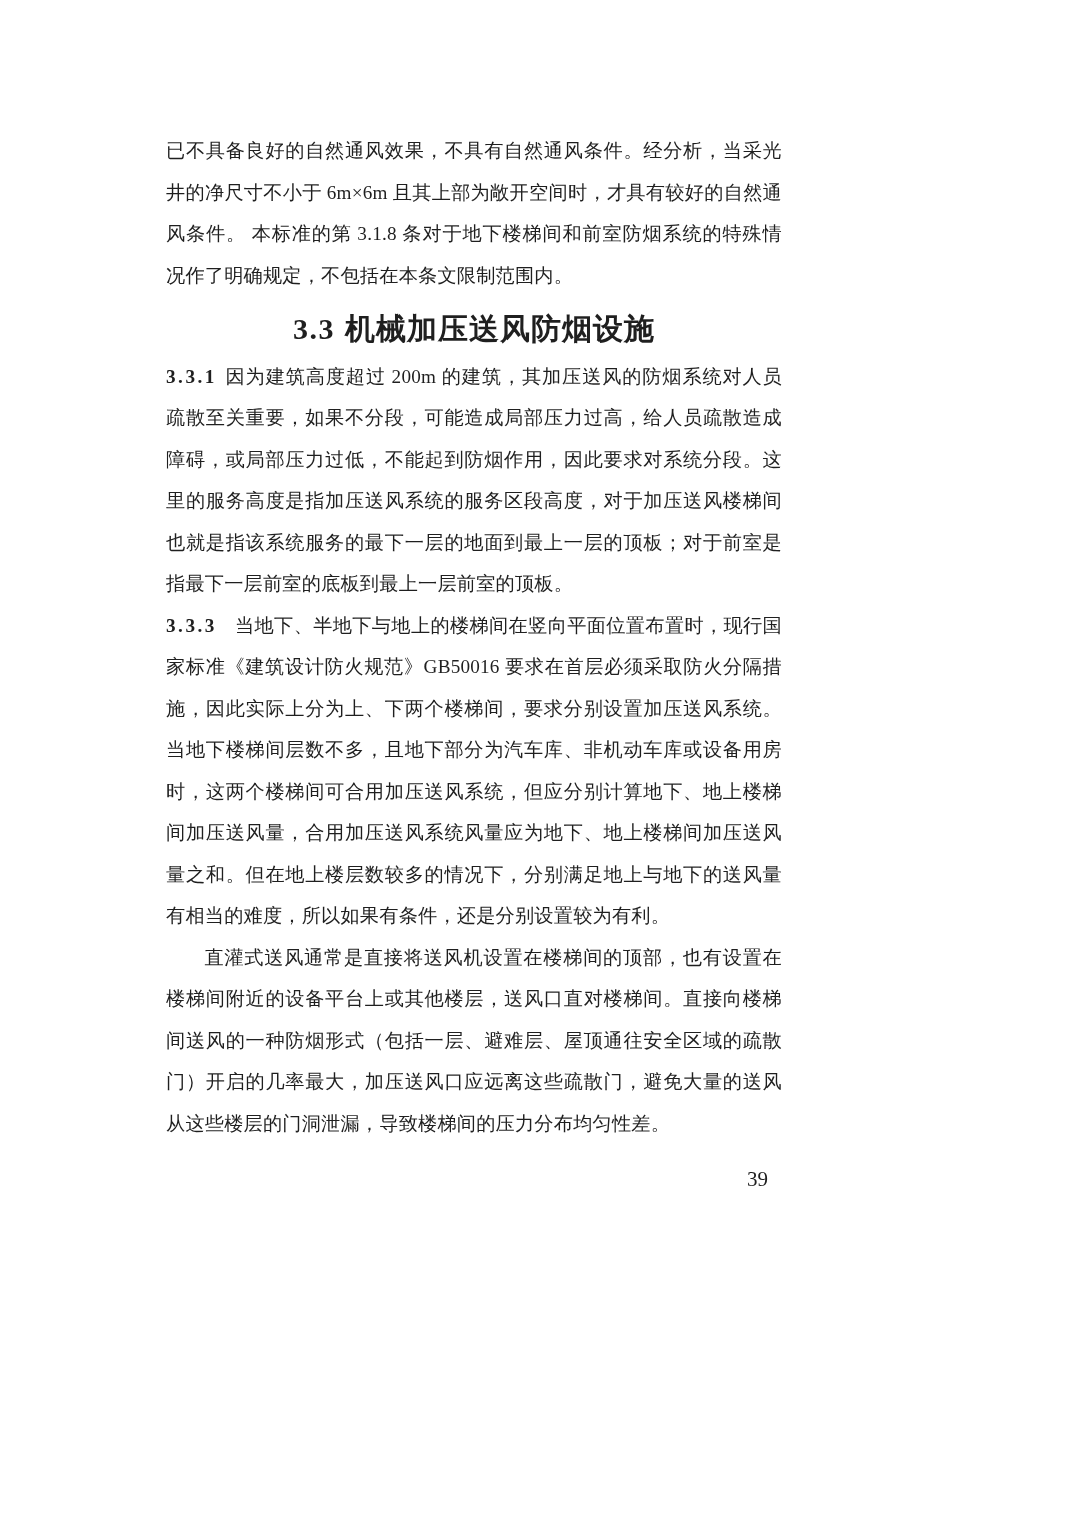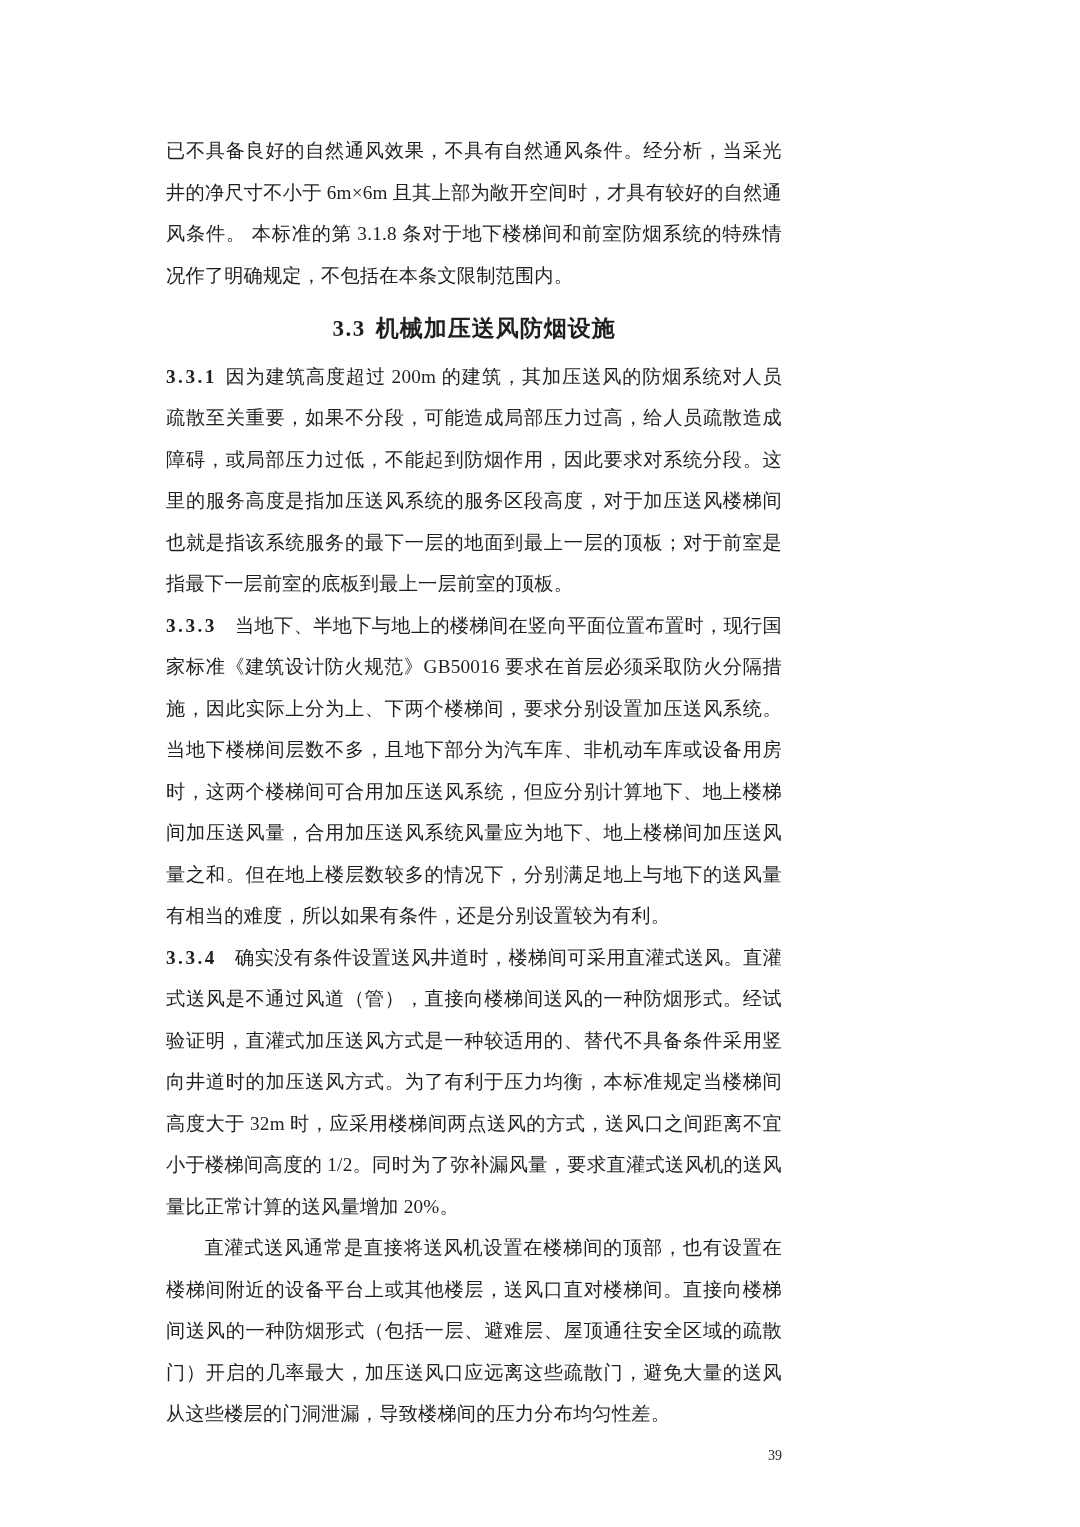--- a/index.html
+++ b/index.html
@@ -31,33 +31,33 @@
   }
   .clause-num {
     font-weight: bold;
     letter-spacing: 2.5px;
     white-space: nowrap;
   }
   .gap-sm { margin-right: 8px; }
   .gap-lg { margin-right: 18px; }
   .heading {
     margin: 12px 0 6px 0;
-    font-size: 23px;
+    font-size: 30px;
     font-weight: bold;
     line-height: 41.5px;
     text-align: center;
     letter-spacing: 1px;
   }
   .heading .heading-num {
     margin-right: 10px;
     letter-spacing: 1.5px;
   }
   .page-number {
-    margin: 0;
-    font-size: 14px;
+    margin: 14px;
+    font-size: 21px;
     line-height: 42px;
     text-align: right;
   }
 </style>
 </head>
 <body>
 
 <div class="page">
   <div class="content">
 
@@ -68,23 +68,20 @@
     </h2>
 
     <p class="para">
       <span class="clause-num gap-sm">3.3.1</span><span>因为建筑高度超过 200m 的建筑，其加压送风的防烟系统对人员疏散至关重要，如果不分段，可能造成局部压力过高，给人员疏散造成障碍，或局部压力过低，不能起到防烟作用，因此要求对系统分段。这里的服务高度是指加压送风系统的服务区段高度，对于加压送风楼梯间也就是指该系统服务的最下一层的地面到最上一层的顶板；对于前室是指最下一层前室的底板到最上一层前室的顶板。</span>
     </p>
 
     <p class="para">
       <span class="clause-num gap-lg">3.3.3</span><span>当地下、半地下与地上的楼梯间在竖向平面位置布置时，现行国家标准《建筑设计防火规范》GB50016 要求在首层必须采取防火分隔措施，因此实际上分为上、下两个楼梯间，要求分别设置加压送风系统。当地下楼梯间层数不多，且地下部分为汽车库、非机动车库或设备用房时，这两个楼梯间可合用加压送风系统，但应分别计算地下、地上楼梯间加压送风量，合用加压送风系统风量应为地下、地上楼梯间加压送风量之和。但在地上楼层数较多的情况下，分别满足地上与地下的送风量有相当的难度，所以如果有条件，还是分别设置较为有利。</span>
     </p>
 
-    <p class="para">
-      <span class="clause-num gap-lg">3.3.4</span><span>确实没有条件设置送风井道时，楼梯间可采用直灌式送风。直灌式送风是不通过风道（管），直接向楼梯间送风的一种防烟形式。经试验证明，直灌式加压送风方式是一种较适用的、替代不具备条件采用竖向井道时的加压送风方式。为了有利于压力均衡，本标准规定当楼梯间高度大于 32m 时，应采用楼梯间两点送风的方式，送风口之间距离不宜小于楼梯间高度的 1/2。同时为了弥补漏风量，要求直灌式送风机的送风量比正常计算的送风量增加 20%。</span>
-    </p>
 
     <p class="para indent">直灌式送风通常是直接将送风机设置在楼梯间的顶部，也有设置在楼梯间附近的设备平台上或其他楼层，送风口直对楼梯间。直接向楼梯间送风的一种防烟形式（包括一层、避难层、屋顶通往安全区域的疏散门）开启的几率最大，加压送风口应远离这些疏散门，避免大量的送风从这些楼层的门洞泄漏，导致楼梯间的压力分布均匀性差。</p>
 
 
 
     <p class="page-number">39</p>
 
   </div>
 </div>
 

